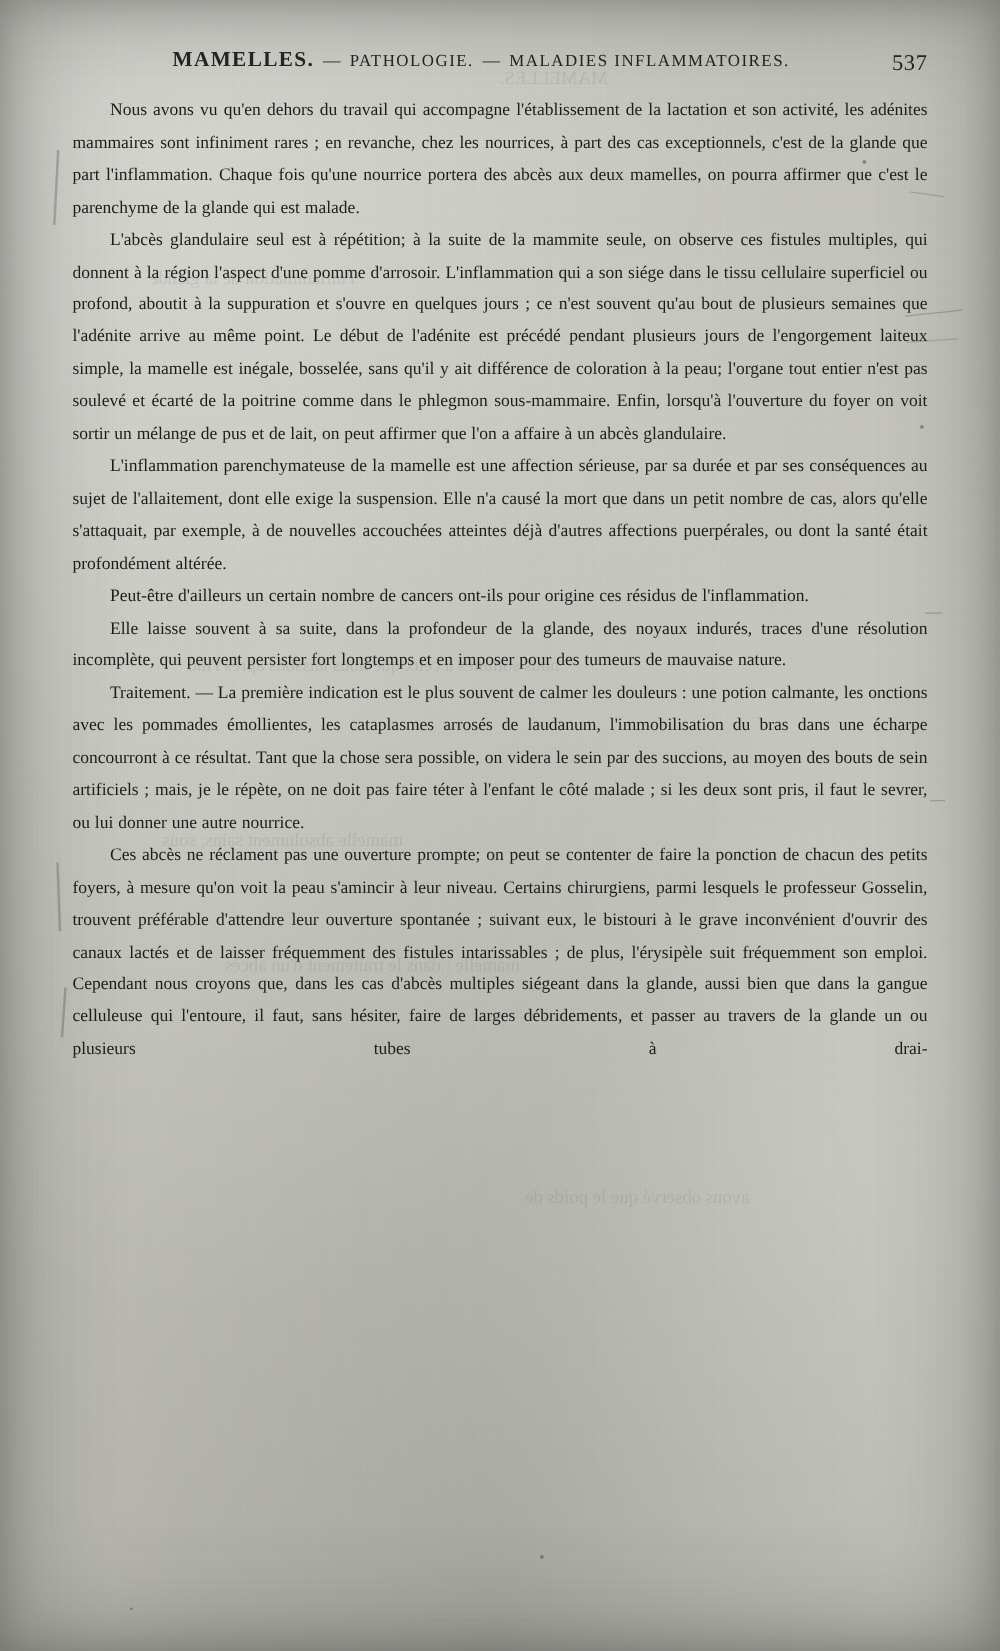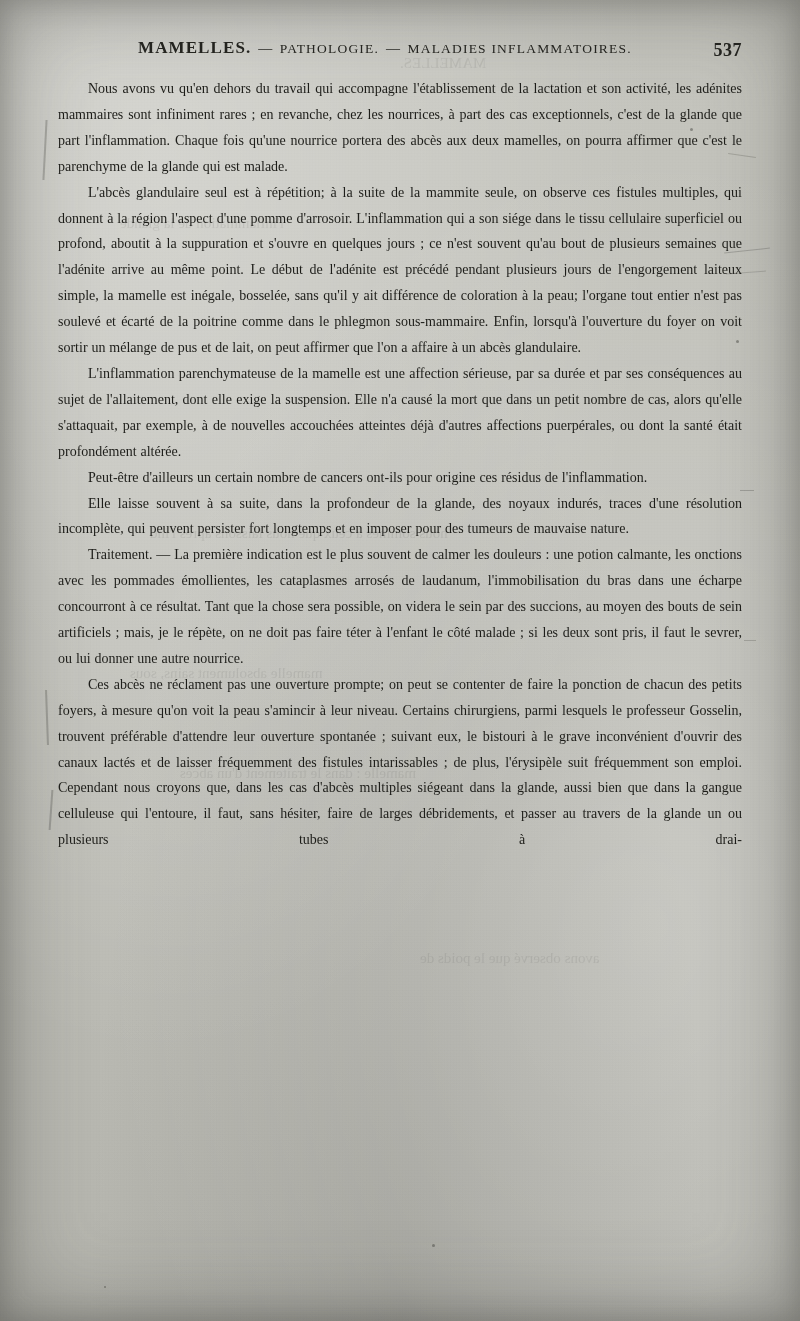--- a/index.html
+++ b/index.html
@@ -71,21 +71,21 @@
   .rh-small {
     font-size: 13.5px;
     letter-spacing: 1.2px;
     text-align: right;
   }
   .rh-page {
     position: absolute;
     right: 0;
     bottom: -1px;
     font-size: 18px;
-    font-weight: bold;
+    font-weight: normal;
     letter-spacing: 0.5px;
   }
   
   .body-text p {
     margin: 0;
     color: #1d1d19;
     font-size: 14px;
     line-height: 25.9px;
     text-align: justify;
     text-align-last: left;

